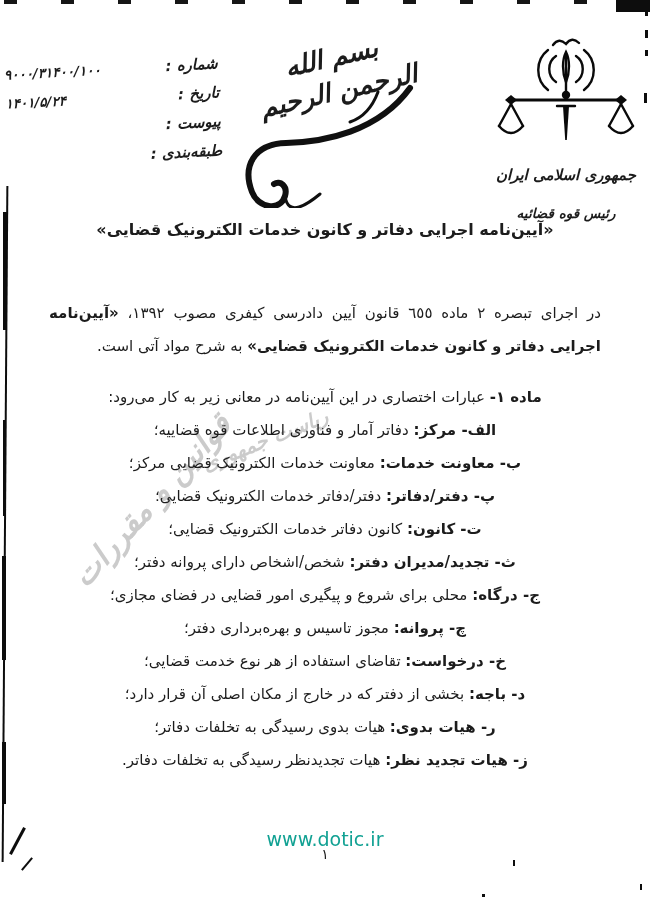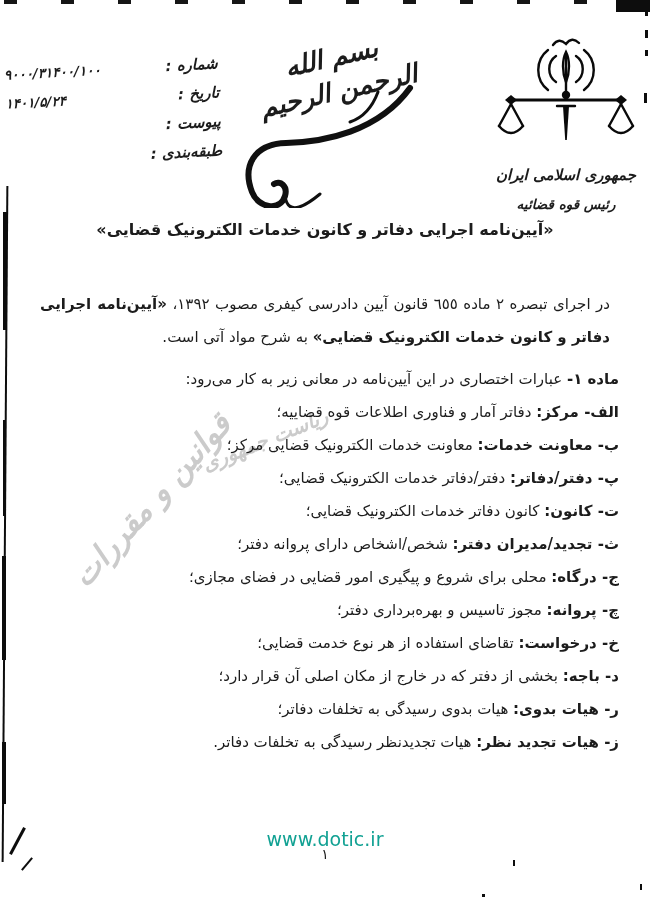--- a/index.html
+++ b/index.html
@@ -34,29 +34,29 @@
   
   .bismillah{position:absolute;left:228px;top:26px;width:190px;height:186px;z-index:2;}
   .bismillah-text{position:absolute;top:14px;right:2px;width:162px;text-align:center;
           direction:rtl;font-size:26px;font-weight:bold;font-style:italic;line-height:34px;
           transform:rotate(-13deg);}
   .bismillah-swash{position:absolute;left:0;bottom:4px;}
 
   
   .emblem{position:absolute;left:486px;top:36px;width:160px;text-align:center;z-index:2;}
   .emblem-country{font-size:15px;font-weight:bold;font-style:italic;direction:rtl;margin-top:18px;}
-  .emblem-authority{font-size:13.5px;font-weight:bold;font-style:italic;direction:rtl;margin-top:12px;}
+  .emblem-authority{font-size:13.5px;font-weight:bold;font-style:italic;direction:rtl;margin-top:21px;}
 
   .doc-title{position:absolute;top:220px;left:0;right:0;text-align:center;direction:rtl;
           font-size:16px;font-weight:bold;z-index:2;}
 
   .body{position:absolute;top:279px;left:31px;right:31px;direction:rtl;font-size:15px;
           line-height:33px;z-index:2;}
-  .intro{margin:9px;text-align:justify;}
-  .line{text-align:right;white-space:nowrap;overflow:hidden;}
+  .intro{margin:18px;text-align:justify;}
+  .line{text-align:center;white-space:nowrap;overflow:hidden;}
   .b{font-weight:bold;}
 
   .wm{position:absolute;direction:rtl;font-style:italic;font-weight:bold;z-index:0;
           color:#c3c3c3;opacity:.85;text-align:center;}
   .wm1{top:428px;left:150px;width:230px;font-size:20px;transform:rotate(-22deg);}
   .wm2{top:482px;left:36px;width:230px;font-size:31px;transform:rotate(-48deg);}
 
   .page-number{position:absolute;top:846px;left:0;right:0;text-align:center;font-size:14px;z-index:2;}
   .website{position:absolute;top:828px;left:0;right:0;text-align:center;font-size:19px;
           z-index:2;text-decoration:none;}

